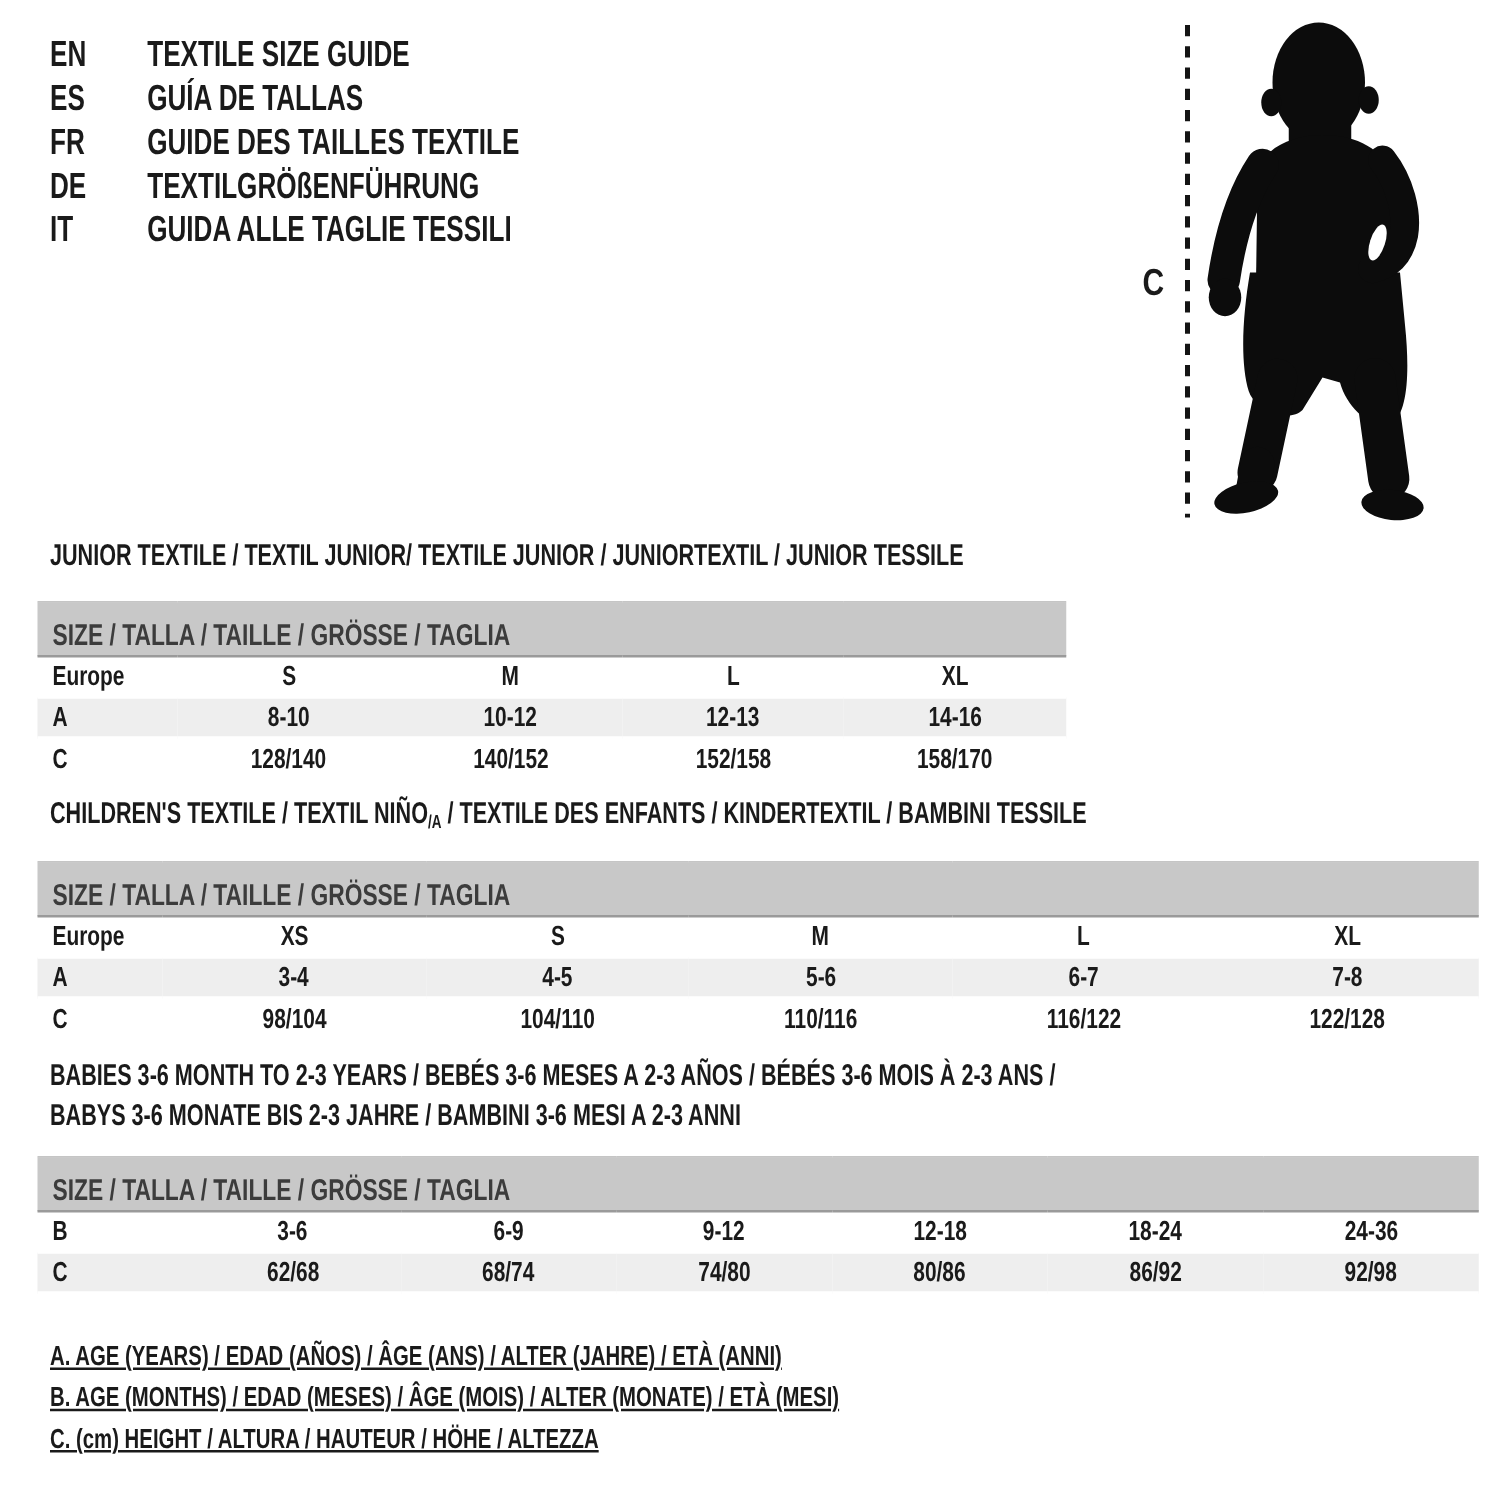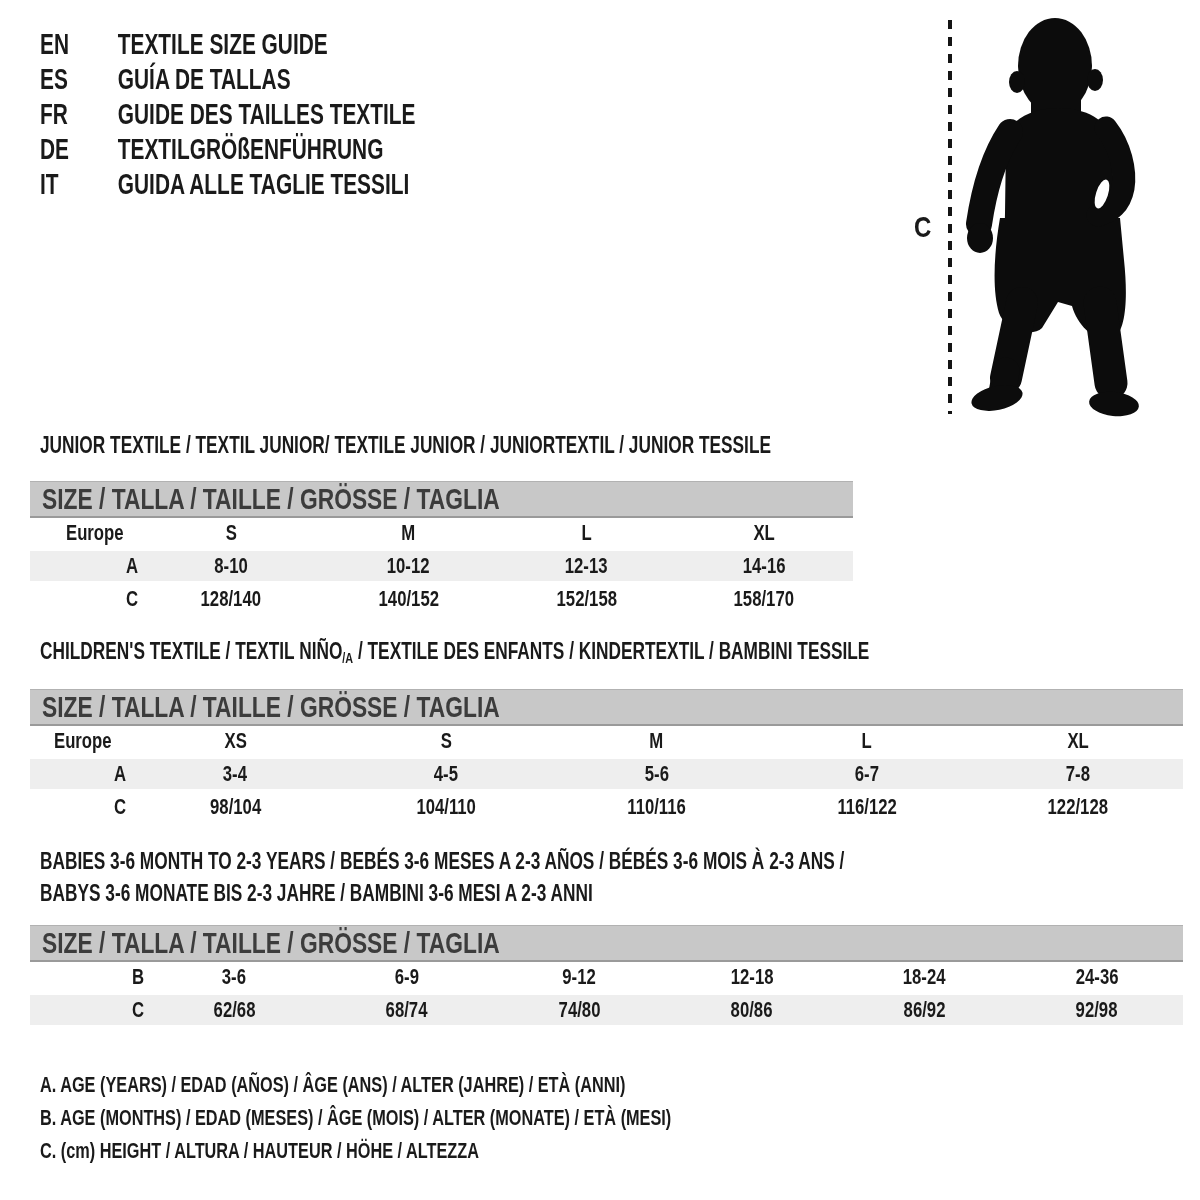--- a/index.html
+++ b/index.html
@@ -26,31 +26,31 @@
 
   
   .table-title{position:absolute;font-size:24px;line-height:26px;white-space:nowrap;
                transform:scaleX(0.72);transform-origin:0 50%;}
   .table-title .sub{font-size:15px;vertical-align:-4px;}
 
   
   table.size-table{position:absolute;border-collapse:collapse;table-layout:fixed;
                    font-weight:700;color:#1a1a1a;}
   table.size-table th{
-    background:#c8c8c8;color:#3c3c3c;text-align:left;font-size:30px;font-weight:700;
-    height:30px;padding:0 0 0 12px;
+    background:#c8c8c8;color:#3c3c3c;text-align:left;font-size:24px;font-weight:700;
+    height:30px;padding:12px 0 0 12px;
     border-top:1px solid #b2b2b2;border-bottom:2px solid #9a9a9a;}
   table.size-table td{
     height:30px;font-size:22px;padding:0;border-bottom:3px solid #ffffff;}
-  table.size-table td.lbl{text-align:right;padding-left:12px;margin-top:40px;}
+  table.size-table td.lbl{text-align:left;padding-left:12px;margin-top:40px;}
   table.size-table td.val{text-align:center;}
   table.size-table tbody tr:nth-child(even) td{background:#eeeeee;}
 
   
-  .legend{position:absolute;left:40px;top:1068px;}
+  .legend{position:absolute;left:40px;top:1068px;text-decoration:underline;}
   .legend-row{height:33px;line-height:33px;font-size:22px;white-space:nowrap;
               transform:scaleX(0.74);transform-origin:0 50%;}
 </style>
 </head>
 <body>
 
 <div class="canvas">
 
   <div class="lang-block">
     <div class="lang-row">

